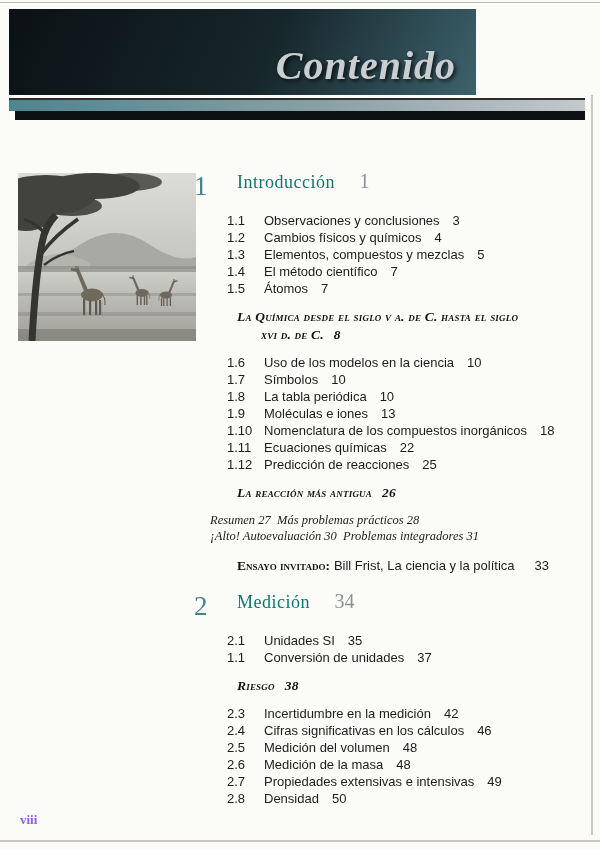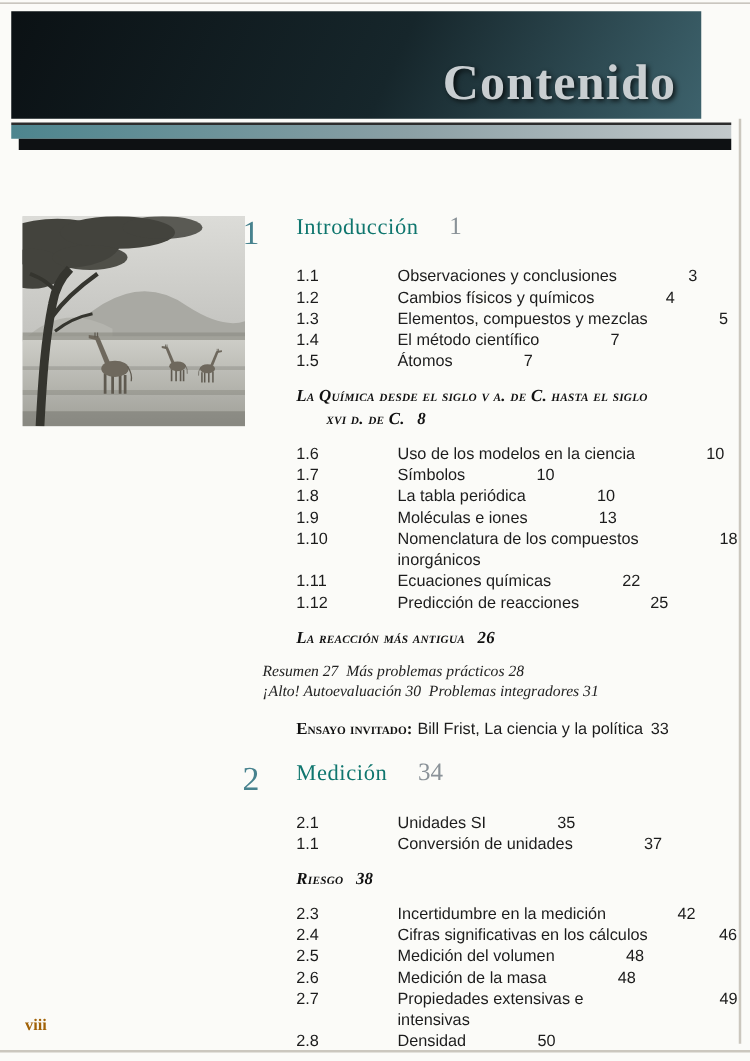--- a/index.html
+++ b/index.html
@@ -10,22 +10,23 @@
     font-family:"Liberation Sans", sans-serif;
     color:#1c1c1c;
     overflow:hidden;
   }
   .edge-top    { position:absolute; left:0; top:2px; width:100%; height:1px; background:#b9b5ac; }
   .edge-right  { position:absolute; right:7px; top:95px; width:2px; height:740px; background:#cbc7be; }
   .edge-bottom { position:absolute; left:0; bottom:7px; width:100%; height:2px; background:#cbc7be; }
 
   
   .header-band {
-    position:absolute; left:9px; top:9px; width:552px; height:86px;
+    position:absolute; left:9px; top:9px; width:467px; height:86px;
     background:linear-gradient(115deg,#0b1114 0%, #16262b 55%, #3d626c 100%);
+    font-style:italic;
   }
   .header-title {
     position:absolute; right:20px; bottom:6px;
     font-family:"Liberation Serif", serif;
     font-size:40px; font-weight:600; letter-spacing:1px;
     color:#c9ced1;
     text-shadow:2px 2px 4px rgba(0,0,0,0.75);
   }
   .rule-teal {
     position:absolute; left:9px; top:98px; width:576px; height:13px;
@@ -52,21 +53,21 @@
     position:absolute; left:-16px; top:1px;
     font-family:"Liberation Serif", serif; font-size:27px; color:#47828e;
   }
   .ch-title {
     font-family:"Liberation Serif", serif; font-size:18px; color:#0f766e; letter-spacing:0.5px;margin-top:34px;
   }
   .ch-page {
     font-family:"Liberation Serif", serif; font-size:20px; color:#8a9298; margin-left:20px;
   }
 
-  .toc-row { display:flex; margin-left:27px; font-size:13px; line-height:17px;gap:44px; }
+  .toc-row { display:flex; margin-left:17px; font-size:13px; line-height:17px; }
   .toc-row .num { width:37px; flex:none; }
   .toc-row .pg  { margin-left:13px; }
 
   .feature {
     margin:11px 0 10px 27px;
     font-family:"Liberation Serif", serif;
     font-variant:small-caps; font-weight:bold;
     font-size:13.5px; line-height:18px; letter-spacing:0.2px; color:#111;font-style:italic;
   }
   .feat-indent { padding-left:24px; }
@@ -77,27 +78,27 @@
     font-size:12.5px; line-height:15.5px; color:#222;
     white-space:pre-wrap;
   }
   .study-block { margin:11px 0 0 0; }
 
   .essay { margin:13px 0 0 27px; font-size:13px; line-height:17px; }
   .essay-label {
     font-family:"Liberation Serif", serif; font-variant:small-caps; font-weight:bold;
     font-size:13.5px; margin-right:4px; color:#111;text-align:center;
   }
-  .essay-page { margin-left:6px;text-align:center; }
+  .essay-page { margin-left:20px;text-align:center; }
 
   .ch2 { margin-top:16px; }
 
   .folio {
     position:absolute; left:20px; top:812px;
-    font-family:"Liberation Serif", serif; font-weight:bold; font-size:13px; color:#a16207;
+    font-family:"Liberation Serif", serif; font-weight:bold; font-size:13px; color:#8b5cf6;
   }
 </style>
 </head>
 <body>
 
 <div class="edge-top"></div>
 <div class="edge-right"></div>
 <div class="edge-bottom"></div>
 
 <div class="header-band">

